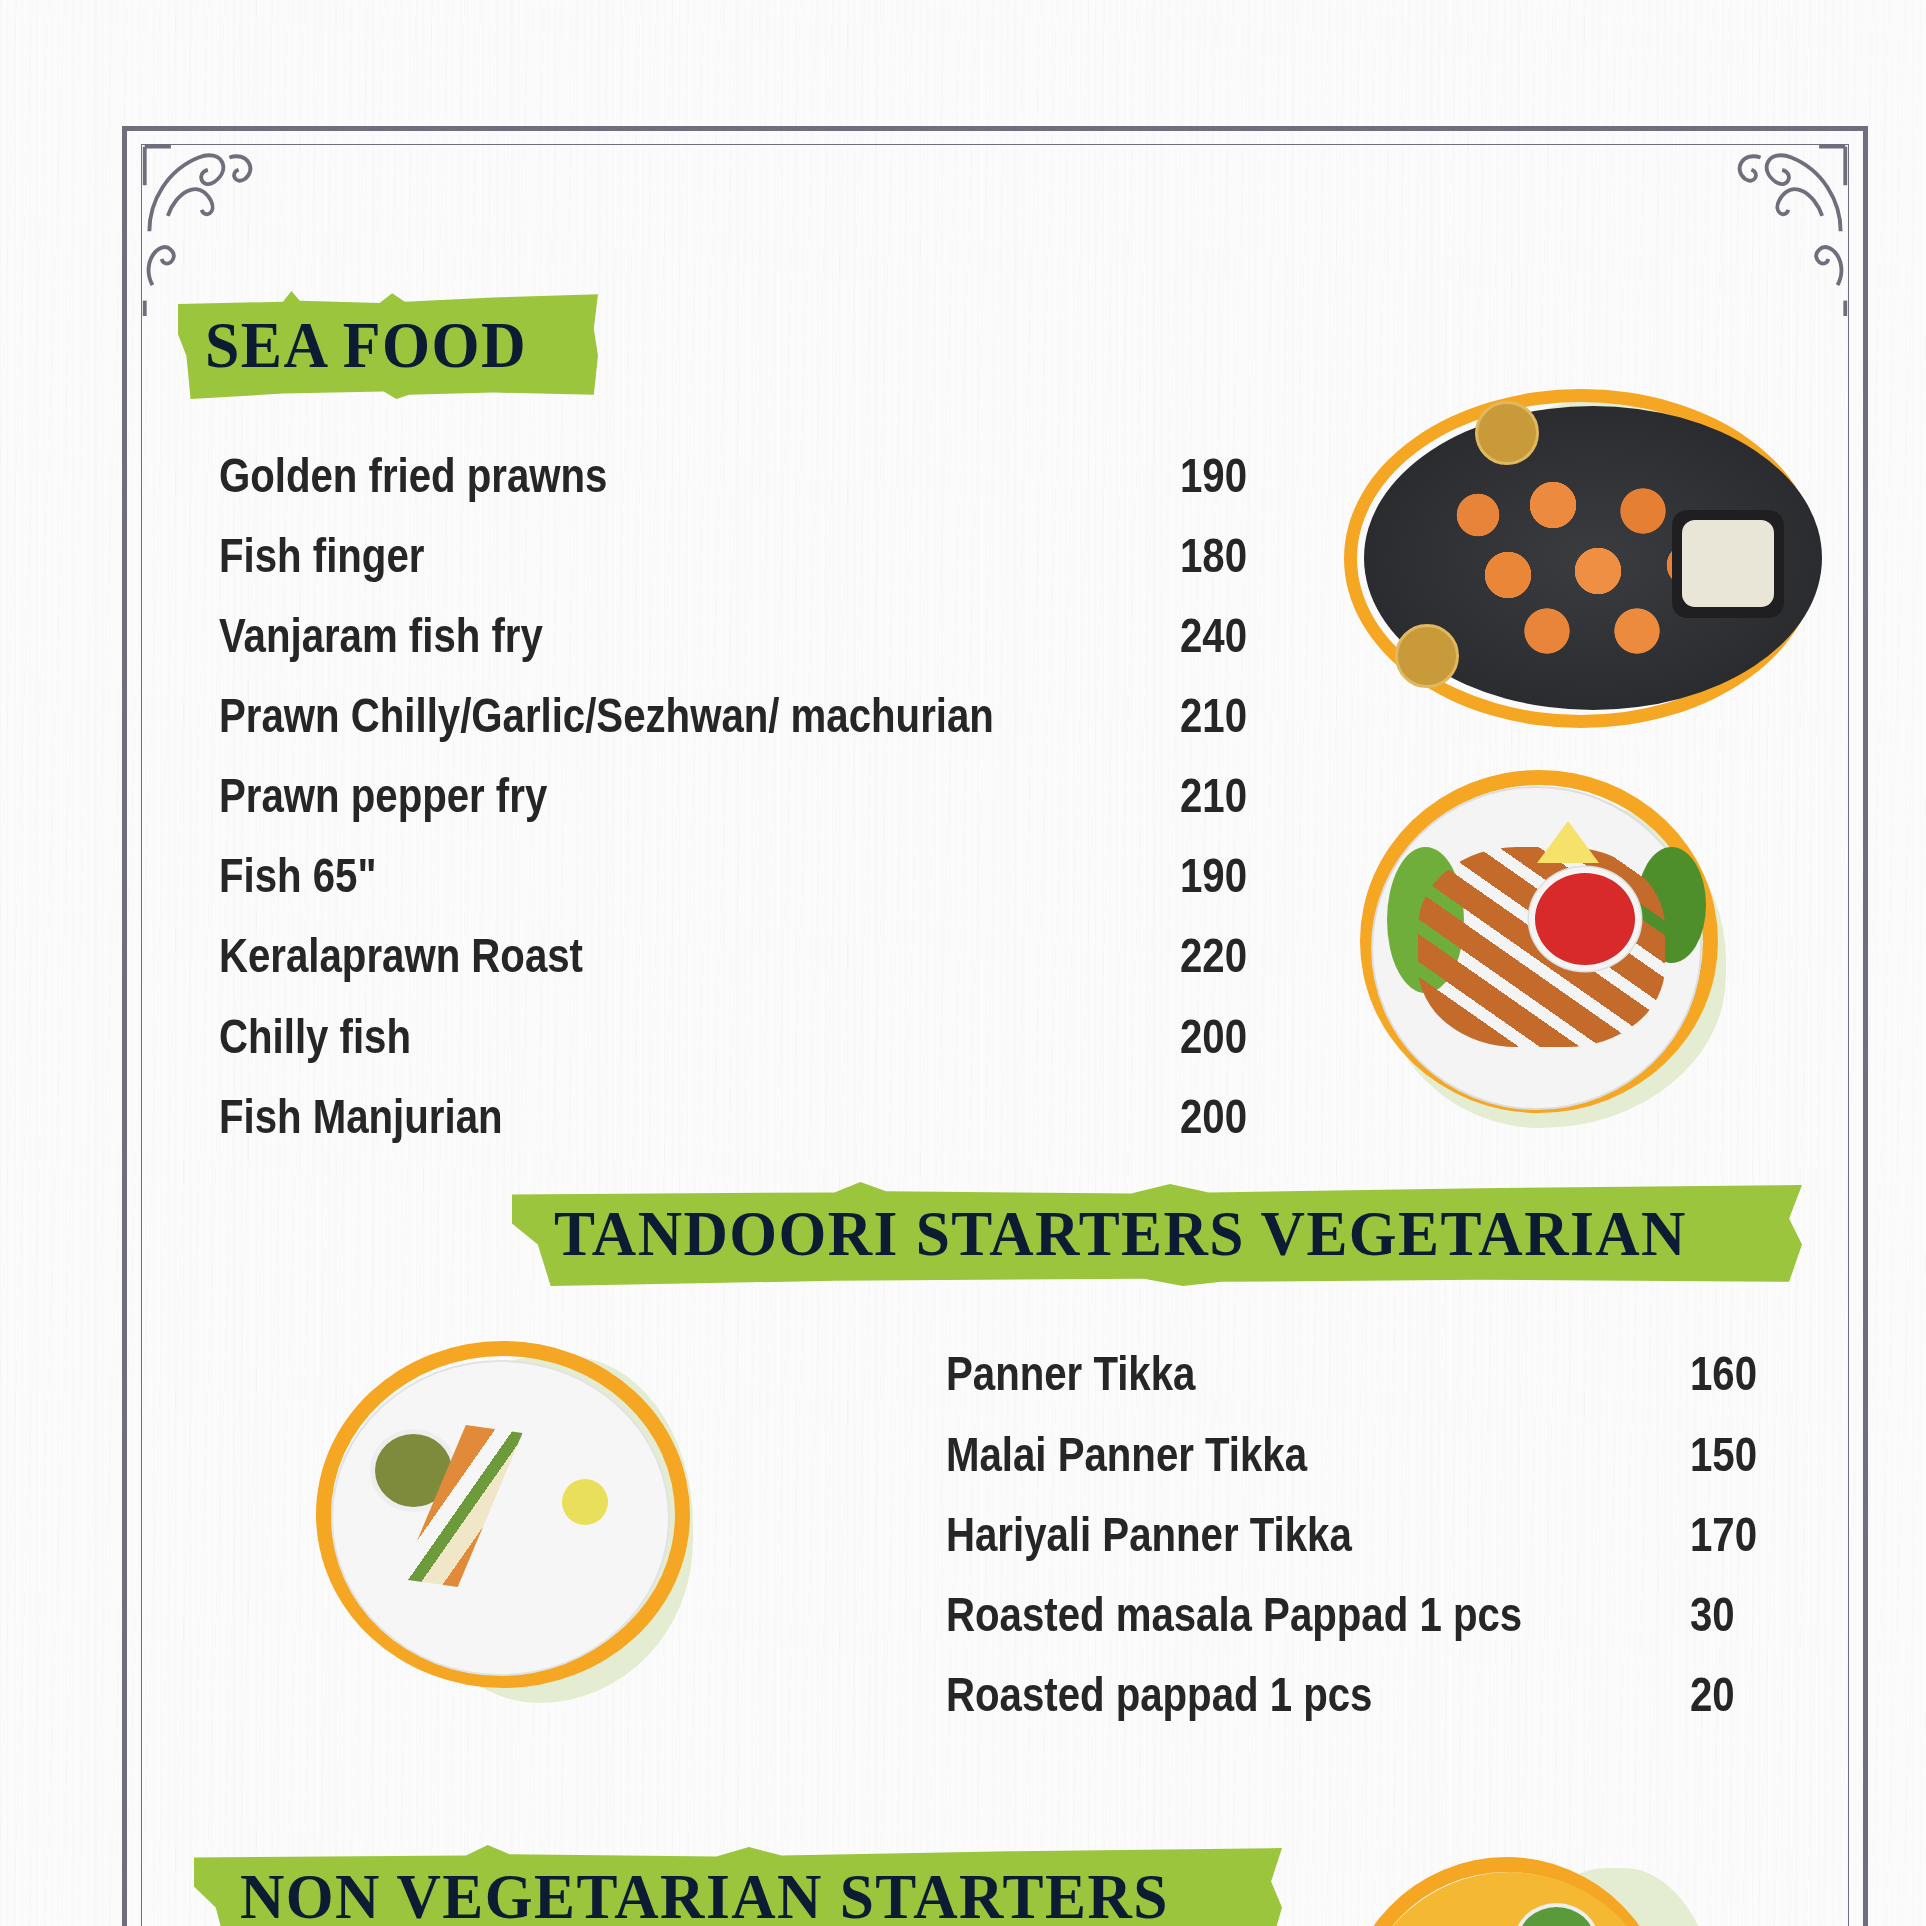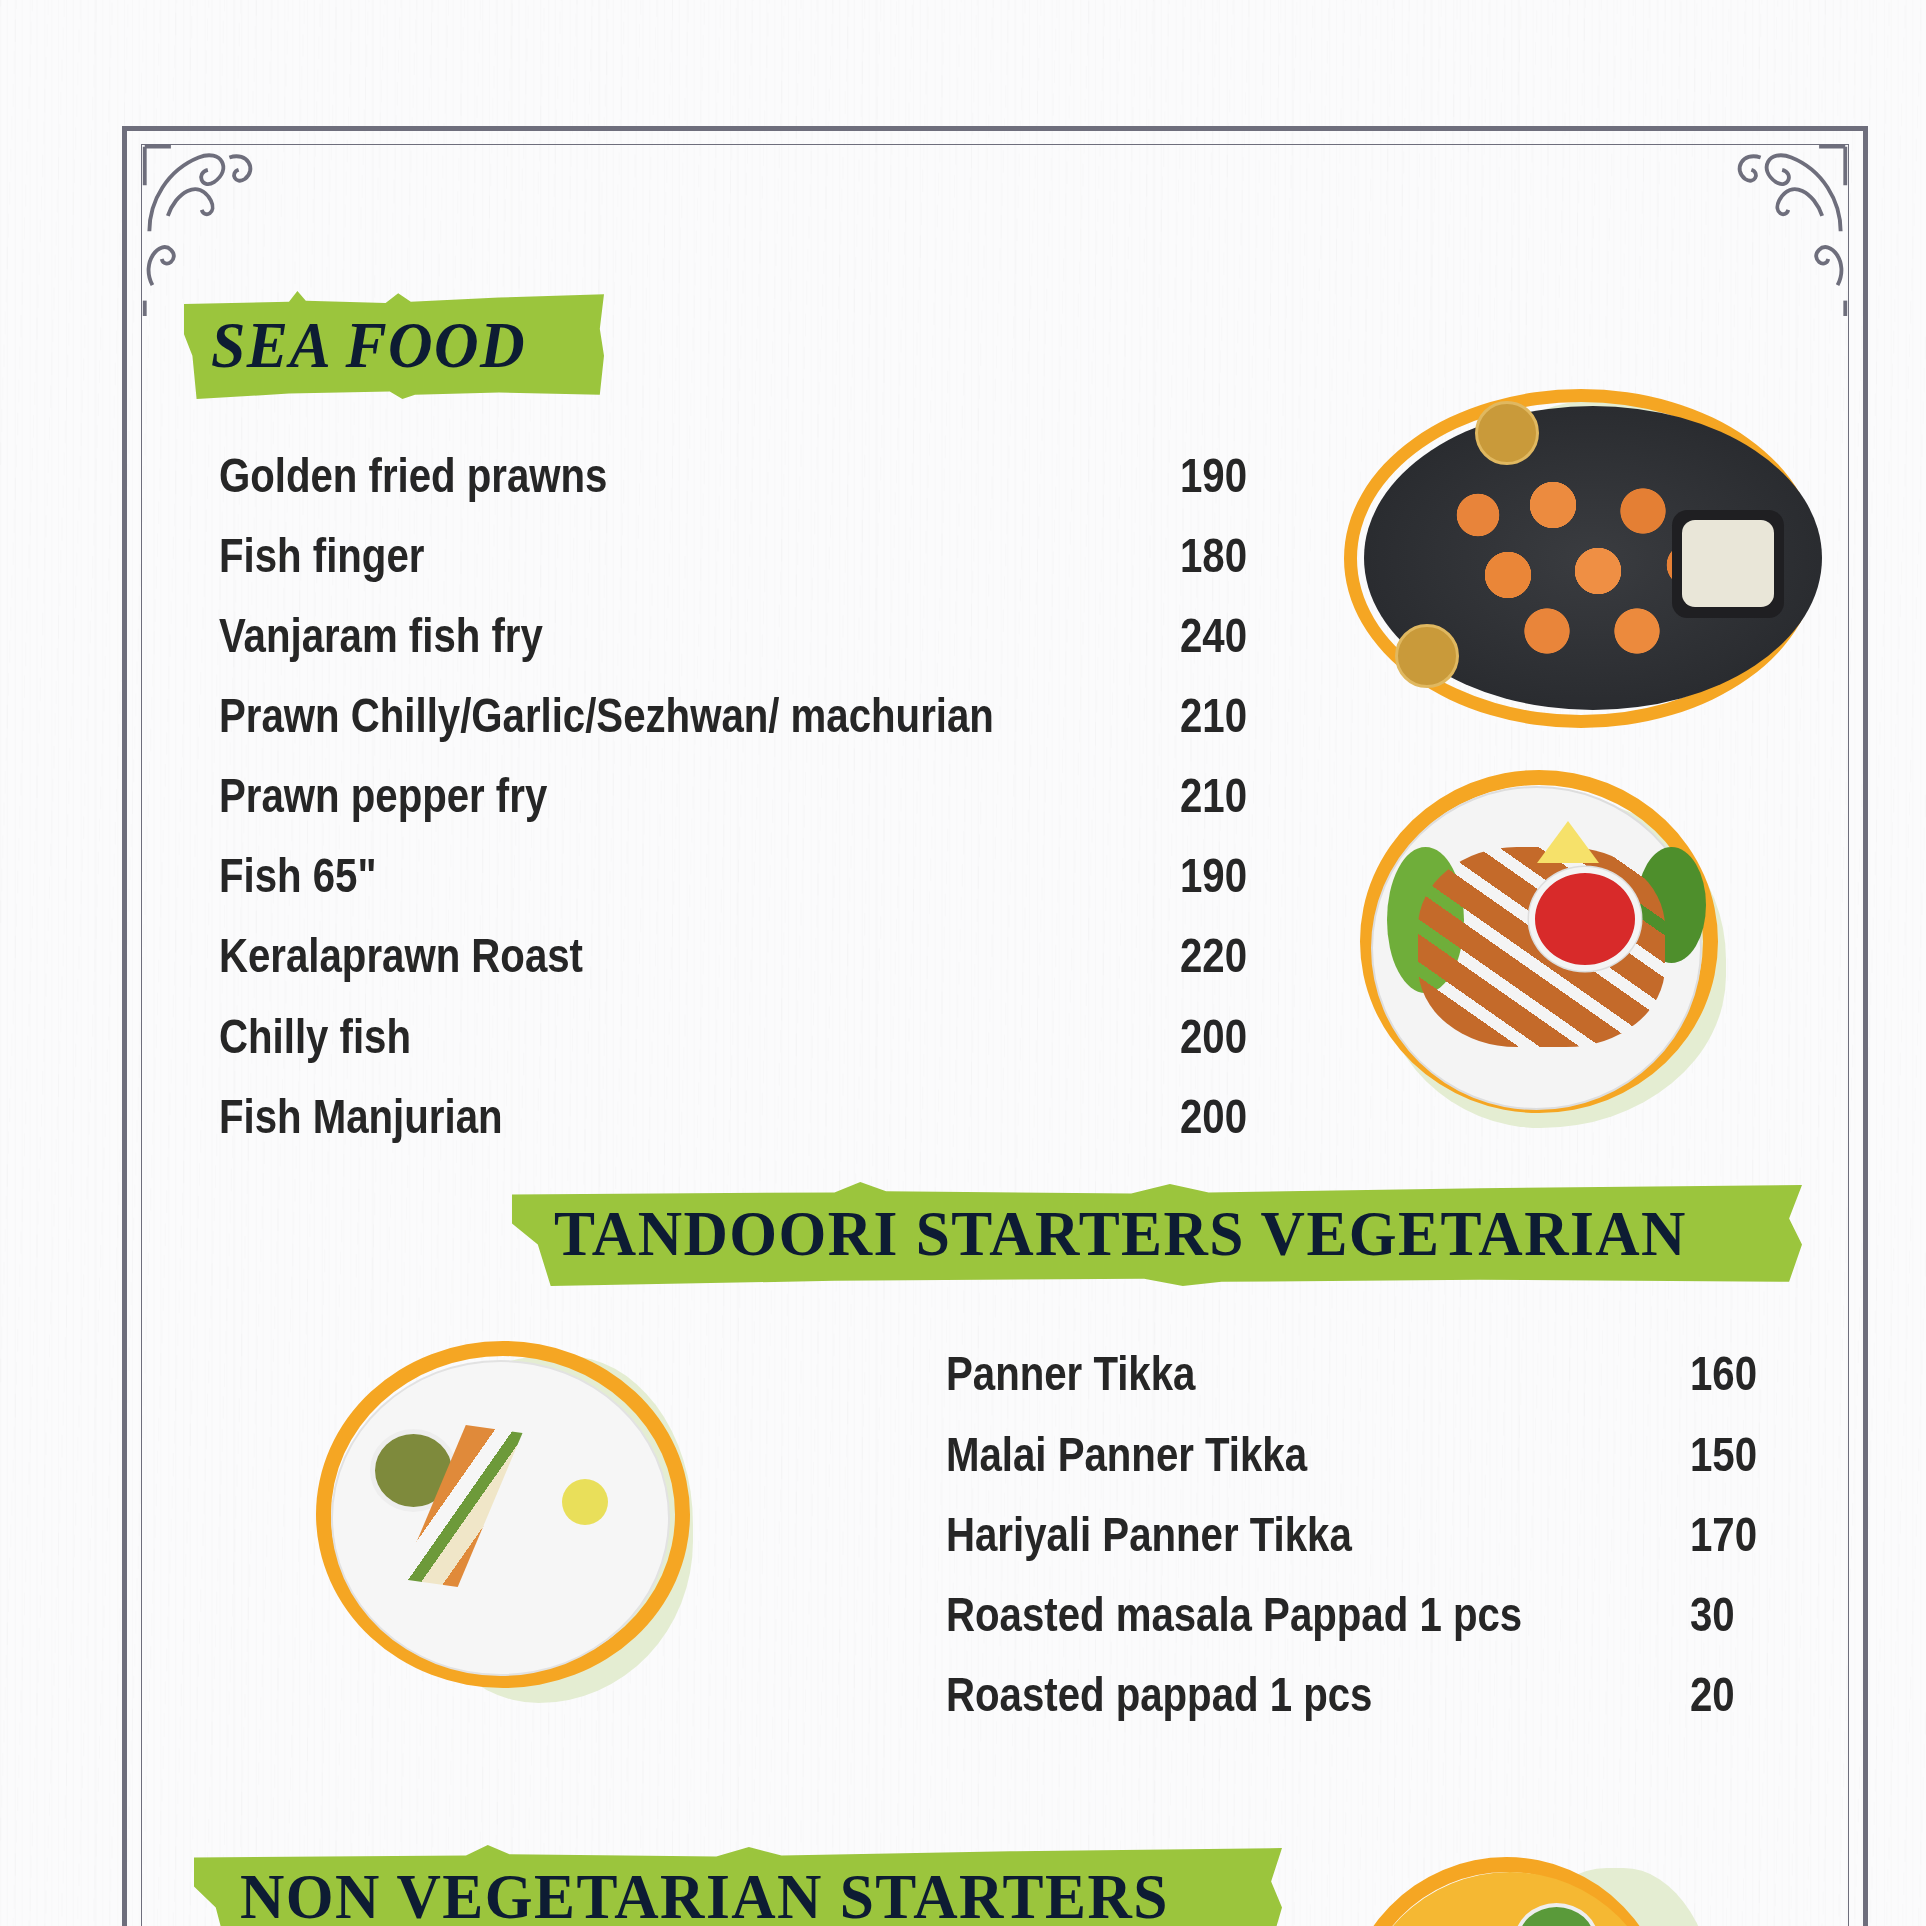--- a/index.html
+++ b/index.html
@@ -45,21 +45,21 @@
   <g fill="none" stroke="#6e6e7c" stroke-width="2.5" transform="translate(100,0) scale(-1,1)">
     <path d="M5 5 L22 5 M5 5 L5 30"></path>
     <path d="M8 60 C8 40, 20 20, 40 12 C55 6, 62 20, 50 28 C42 33, 38 22, 46 20"></path>
     <path d="M20 50 C25 35, 40 25, 48 40 C52 48, 44 52, 42 46"></path>
     <path d="M10 95 C2 80, 15 65, 22 72 C28 78, 18 85, 16 78"></path>
     <path d="M5 105 L5 115"></path>
     <path d="M60 12 C72 8, 78 20, 70 26 C64 30, 60 22, 66 20"></path>
   </g>
 </svg>
 
-<div class="banner" style="left:184px; top:291px; width:420px; height:108px; padding-left:27px;font-style:italic;">
+<div class="banner" style="left:178px; top:291px; width:420px; height:108px; padding-left:27px;">
   <span class="banner-text" style="font-size:65px; transform:scaleX(0.95);">SEA FOOD</span>
 </div>
 
 <div>
   <div class="item" style="left:219px; top:446px;">Golden fried prawns</div>
   <div class="price" style="left:1180px; top:446px;">190</div>
   <div class="item" style="left:219px; top:526px;">Fish finger</div>
   <div class="price" style="left:1180px; top:526px;">180</div>
   <div class="item" style="left:219px; top:606px;">Vanjaram fish fry</div>
   <div class="price" style="left:1180px; top:606px;">240</div>

